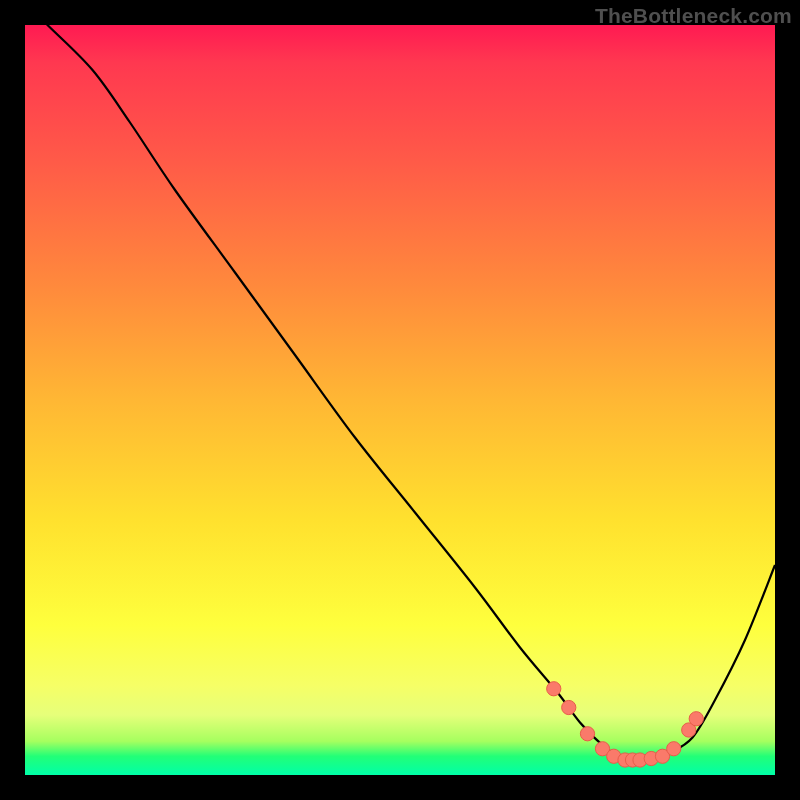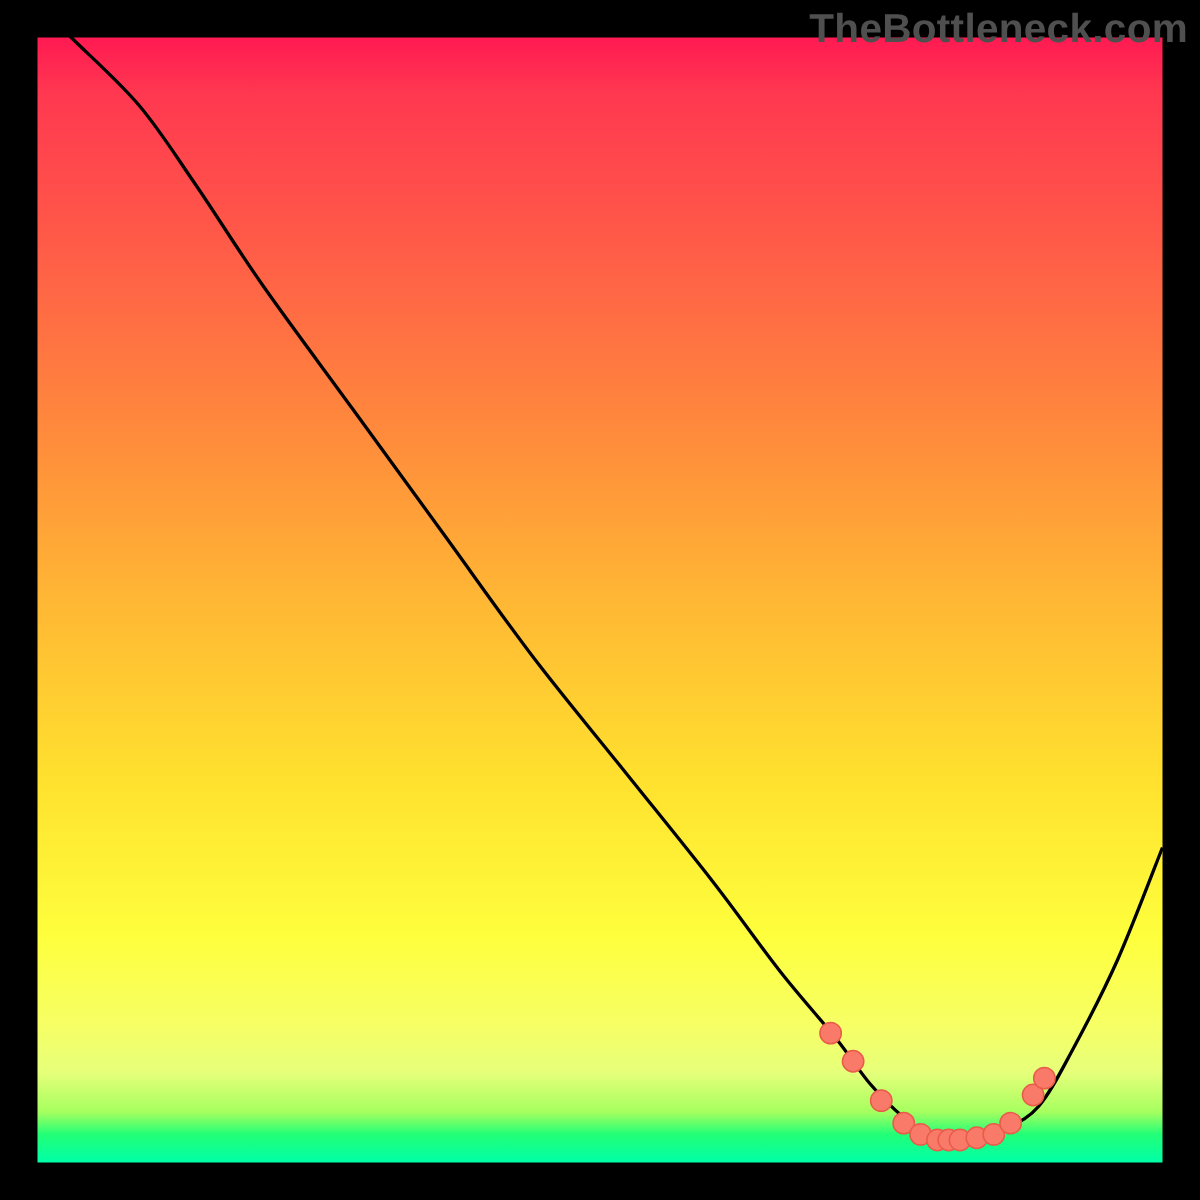--- a/index.html
+++ b/index.html
@@ -15,21 +15,21 @@
     position: relative;
     width: 800px;
     height: 800px;
     background: #000;
   }
   .watermark {
     position: absolute;
     top: 4px;
     right: 8px;
     color: #4f4f4f;
-    font-size: 27px;
+    font-size: 21px;
     font-weight: 600;
     letter-spacing: 0.2px;
     z-index: 10;
     user-select: none;
   }
   .plot-area {
     position: absolute;
     left: 25px;
     top: 25px;
     width: 750px;

